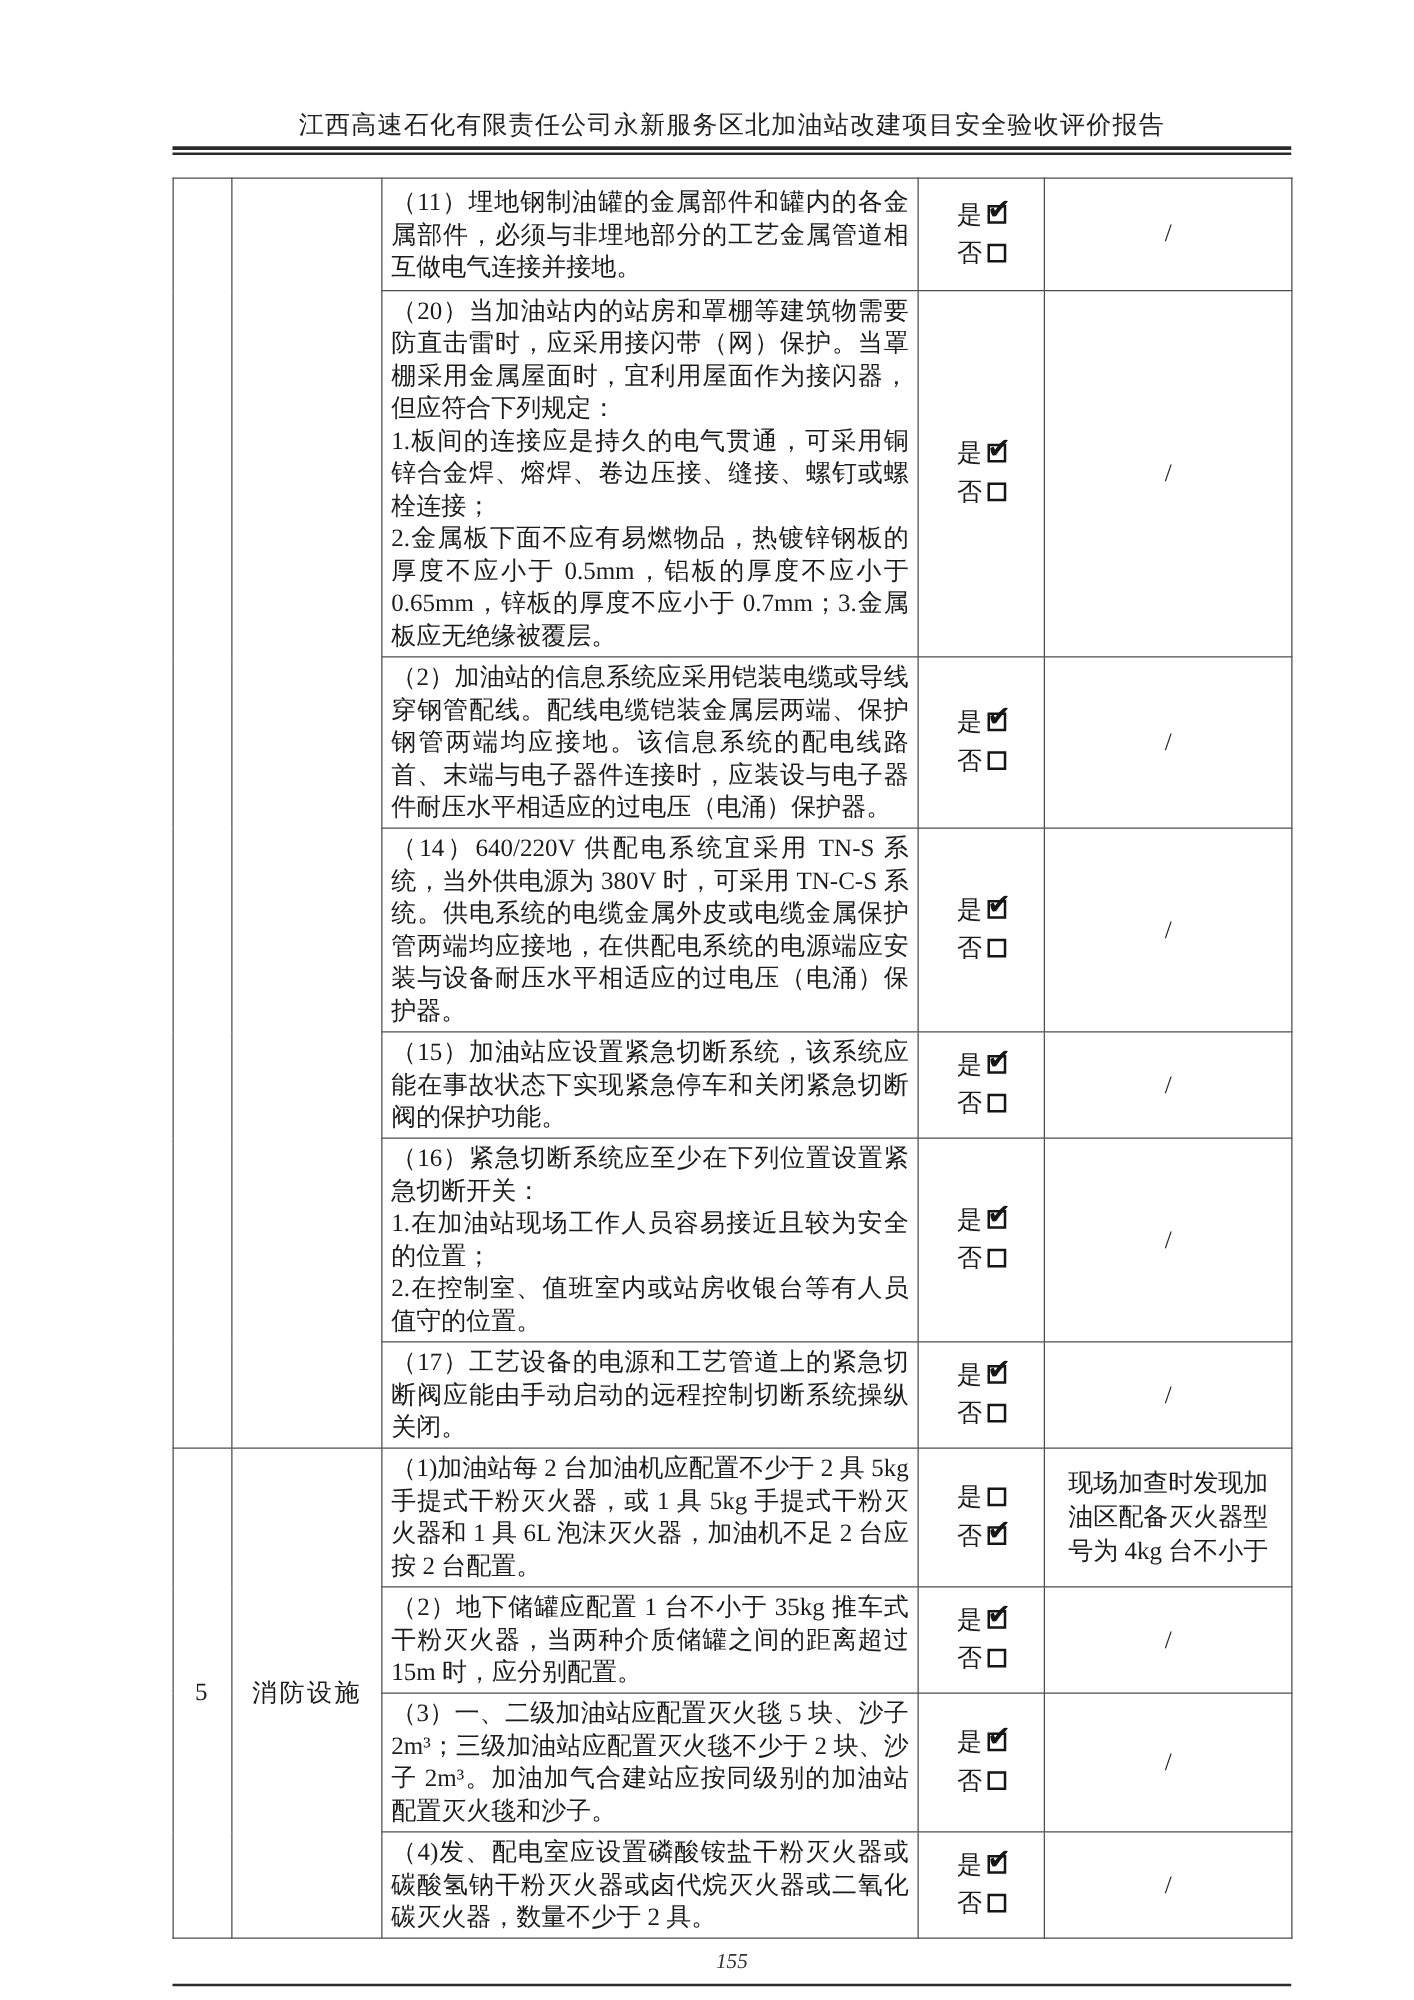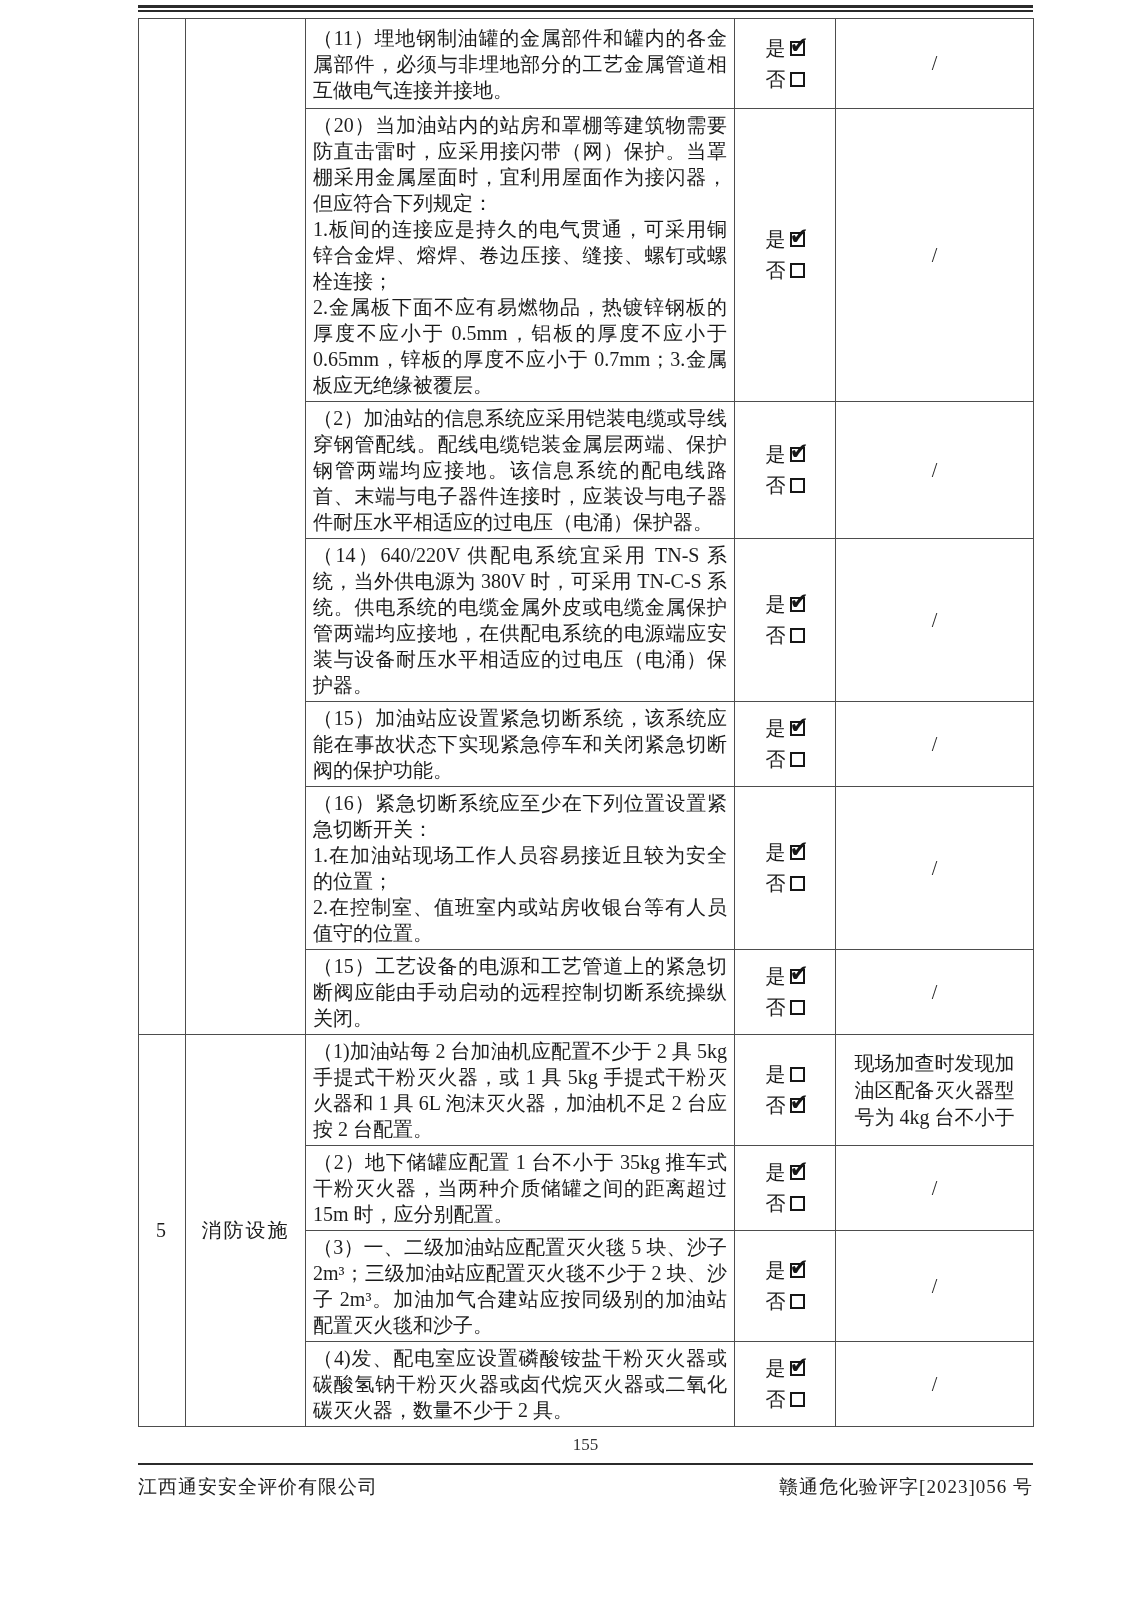--- a/index.html
+++ b/index.html
@@ -24,21 +24,21 @@
   }
   .header-rule {
     margin-top: 5px;
     border-top: 3px solid #2b2b2b;
     border-bottom: 2px solid #2b2b2b;
     height: 7px;
   }
 
   
   table.report {
-    margin-top: 6px;
+    margin-top: 18px;
     border-collapse: collapse;
     table-layout: fixed;
     width: 895px;
     padding-left: 32px;
   }
   table.report col.c1 { width: 47px; }
   table.report col.c2 { width: 120px; }
   table.report col.c3 { width: 429px; }
   table.report col.c4 { width: 101px; }
   table.report col.c5 { width: 198px; }
@@ -84,40 +84,42 @@
     padding: 2px 10px;
     line-height: 27px;
   }
 
   
   .page-number {
     margin-top: 8px;
     text-align: center;
     font-size: 17px;
     color: #333;
+    font-style: italic;
   }
   .footer-rule {
     margin-top: 8px;
     border-top: 2px solid #2b2b2b;
   }
   .footer-row {
     margin-top: 9px;
     display: flex;
     justify-content: space-between;
     font-size: 19px;
     color: #222;
     letter-spacing: 1px;
   }
 </style>
 </head>
 <body>
 
 <div class="page">
   <div class="content">
 
+    <div class="header-title">江西高速石化有限责任公司永新服务区北加油站改建项目安全验收评价报告</div>
     <div class="header-rule"></div>
 
     <table class="report">
       <colgroup>
           <col class="c1">
           <col class="c2">
           <col class="c3">
           <col class="c4">
           <col class="c5">
         </colgroup>
@@ -189,21 +191,21 @@
           <td class="yn">
             <div class="yn-wrap">
               <div class="yn-line"><span>是</span><span class="cb checked"></span></div>
               <div class="yn-line"><span>否</span><span class="cb"></span></div>
             </div>
           </td>
           <td class="remark">/</td>
         </tr>
 
         <tr style="height:76px">
-          <td class="req">（15）工艺设备的电源和工艺管道上的紧急切断阀应能由手动启动的远程控制切断系统操纵关闭。</td>
+          <td class="req">（17）工艺设备的电源和工艺管道上的紧急切断阀应能由手动启动的远程控制切断系统操纵关闭。</td>
           <td class="yn">
             <div class="yn-wrap">
               <div class="yn-line"><span>是</span><span class="cb checked"></span></div>
               <div class="yn-line"><span>否</span><span class="cb"></span></div>
             </div>
           </td>
           <td class="remark">/</td>
         </tr>
 
         <tr style="height:105px">

